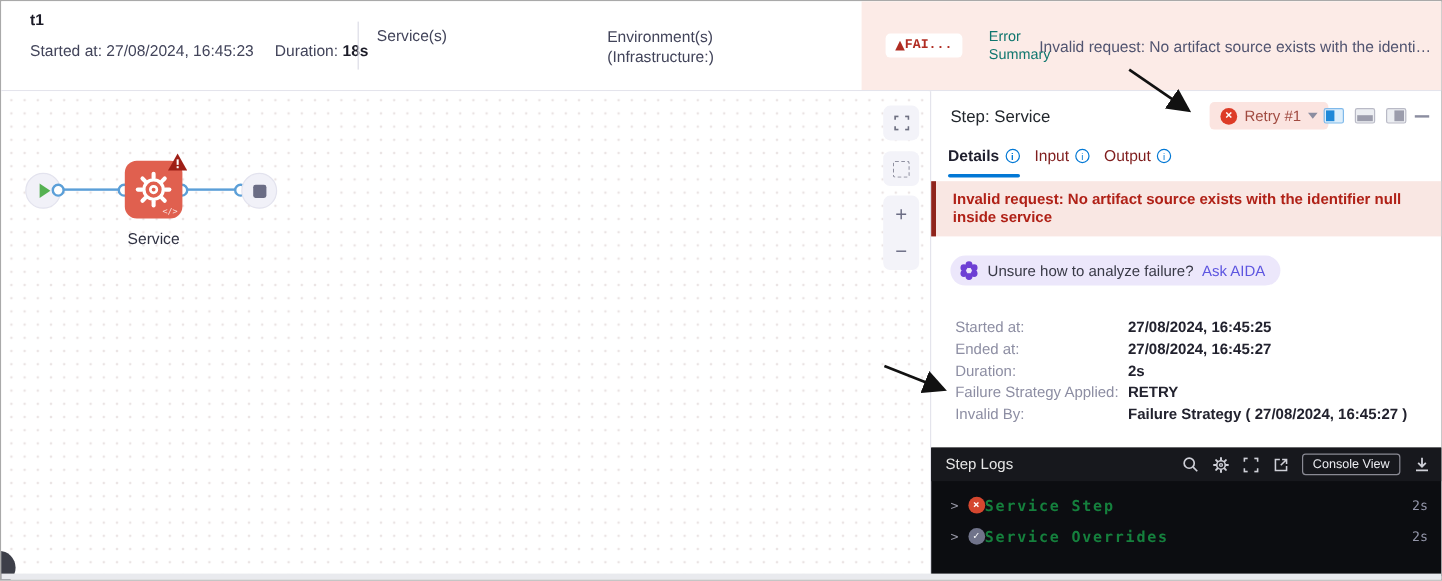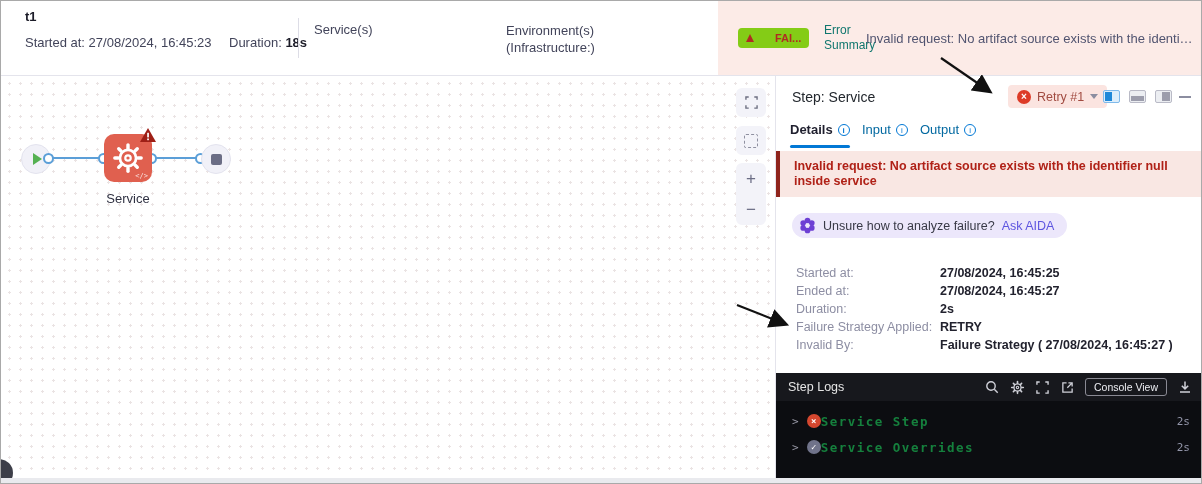--- a/index.html
+++ b/index.html
@@ -11,22 +11,22 @@
   
   .hdr{left:0;top:0;width:1202px;height:74px;background:#fff;border-bottom:1px solid #e4e4ec;}
   .hdr-title{left:24px;top:8px;font-size:13px;font-weight:bold;color:#1c1c28;}
   .hdr-line{left:24px;top:34px;font-size:13px;color:#42445a;}
   .hdr-dur{left:228px;top:34px;font-size:13px;color:#42445a;}
   .hdr-dur b{color:#1c1c28;}
   .hdr-div{left:297px;top:17px;width:1px;height:40px;background:#dddde6;}
   .hdr-svc{left:313px;top:21px;font-size:13px;color:#42445a;}
   .hdr-env{left:505px;top:21px;font-size:13px;color:#42445a;line-height:17px;}
   .hdr-err{left:717px;top:0;width:485px;height:74px;background:#fcebe7;}
-  .fail-badge{left:20px;top:27px;height:20px;background:#84cc16;border-radius:4px;display:flex;
-              align-items:center;gap:21px;padding:0 8px;font-size:11px;font-weight:bold;color:#b02c22;}
+  .fail-badge{left:20px;top:27px;height:20px;background:#ffffff;border-radius:4px;display:flex;
+              align-items:center;gap:0;padding:0 8px;font-size:11px;font-weight:bold;color:#b02c22;font-family:Liberation Mono, monospace;}
   .tri-sm{width:0;height:0;border-left:4.5px solid transparent;border-right:4.5px solid transparent;
           border-bottom:8px solid #b02c22;}
   .err-sum{left:106px;top:22px;width:62px;font-size:12px;color:#0f766e;line-height:15px;}
   .err-msg{left:148px;top:30px;width:330px;font-size:13px;color:#515470;overflow:hidden;
            text-overflow:ellipsis;white-space:nowrap;}
 
   
   .canvas{left:0;top:75px;width:773px;height:404px;background:#fff;
           background-image:radial-gradient(circle,#eae3e3 1px,transparent 1.3px);
           background-size:11px 11px;background-position:3px 2px;}
@@ -66,21 +66,21 @@
              border-top:5px solid #8b8da0;}
   .lay-ic{top:14px;width:17px;height:13px;border-radius:2px;position:absolute;box-sizing:border-box;cursor:pointer;}
   .lay1{left:327px;background:#ddeefb;border:1px solid #7fb9ea;}
   .lay1 i{position:absolute;left:1px;top:1px;width:7px;height:9px;background:#1f88d8;display:block;}
   .lay2{left:353px;background:#eceef2;border:1px solid #b9bac6;}
   .lay2 i{position:absolute;left:1px;bottom:1px;width:13px;height:5px;background:#9c9dac;display:block;}
   .lay3{left:379px;background:#eceef2;border:1px solid #b9bac6;}
   .lay3 i{position:absolute;right:1px;top:1px;width:8px;height:9px;background:#9c9dac;display:block;}
   .minim{left:403px;top:20px;width:12px;height:2px;background:#8b8da0;cursor:pointer;}
 
-  .tab{top:46px;font-size:13px;display:flex;align-items:center;gap:5px;cursor:pointer;color:#0369a1;}
+  .tab{top:46px;font-size:13px;display:flex;align-items:center;gap:5px;cursor:pointer;color:#7f1d1d;}
   .tab.active{font-weight:bold;color:#1f1f2e;}
   .info-i{width:12px;height:12px;border:1px solid #0278d5;border-radius:50%;color:#0278d5;
           font-size:8px;line-height:11px;text-align:center;box-sizing:border-box;font-style:normal;}
   .info-i::after{content:"i";}
   .tab-underline{left:14px;top:69px;width:60px;height:3px;background:#0278d5;border-radius:2px;}
 
   .err-banner{left:0;top:75px;width:428px;height:46px;background:#f9e7e3;border-left:4px solid #8f241c;
               box-sizing:border-box;display:flex;align-items:center;}
   .err-banner span{padding:0 14px;font-size:12.5px;font-weight:bold;color:#b02117;line-height:15px;}
 

